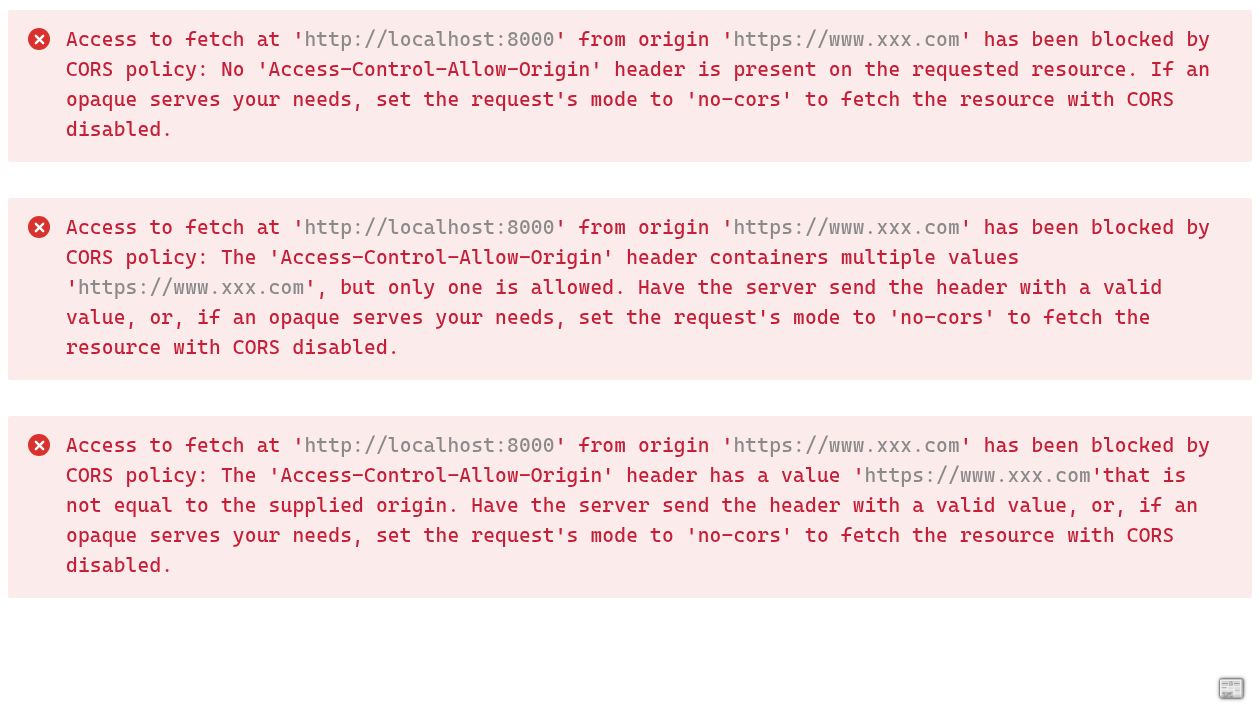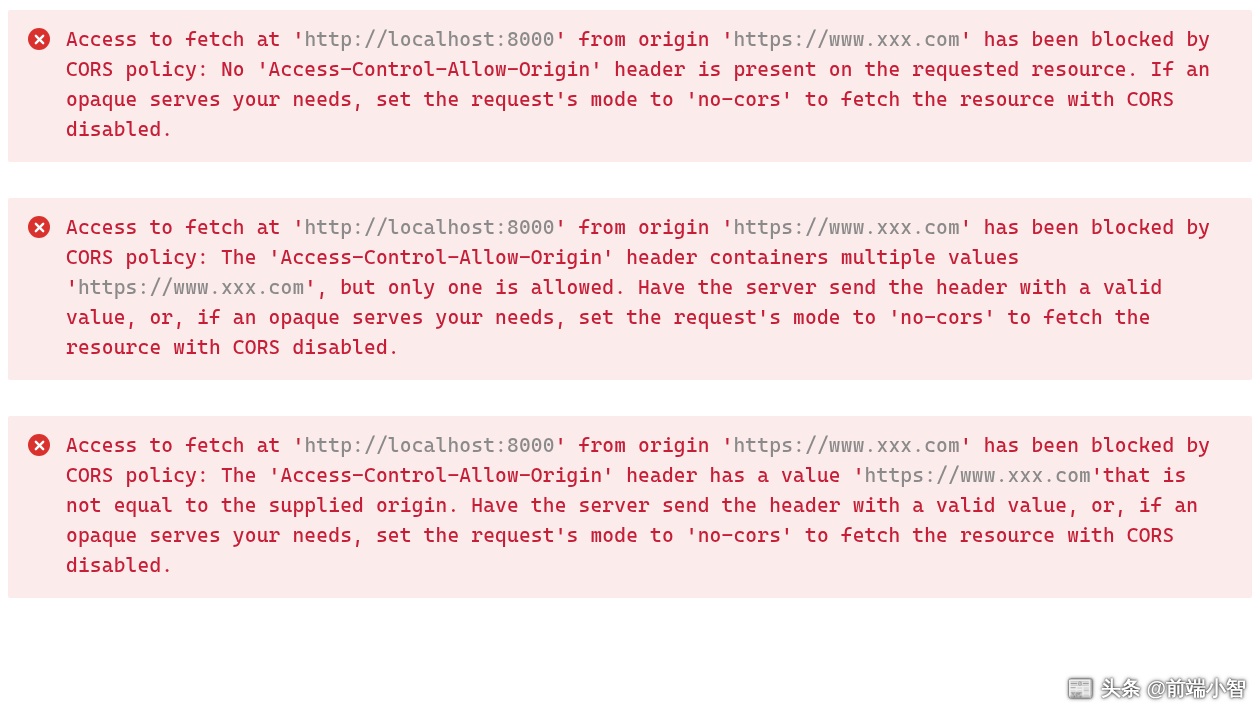--- a/index.html
+++ b/index.html
@@ -101,14 +101,13 @@
           <line x1="2" y1="2" x2="10" y2="10"></line>
           <line x1="10" y1="2" x2="2" y2="10"></line>
         </svg>
       </div>
       <div class="error-message"><span>Access to fetch at '</span><span class="grey">http://localhost:8000</span><span>' from origin '</span><span class="grey">https://www.xxx.com</span><span>' has been blocked by CORS policy: The 'Access-Control-Allow-Origin' header has a value '</span><span class="grey">https://www.xxx.com</span><span>'that is not equal to the supplied origin. Have the server send the header with a valid value, or, if an opaque serves your needs, set the request's mode to 'no-cors' to fetch the resource with CORS disabled.</span></div>
     </div>
   </div>
 
 <div class="watermark">
   <span class="logo">📰</span>
-  <span>头条 @前端小智</span>
 </div>
 
 </body></html>

